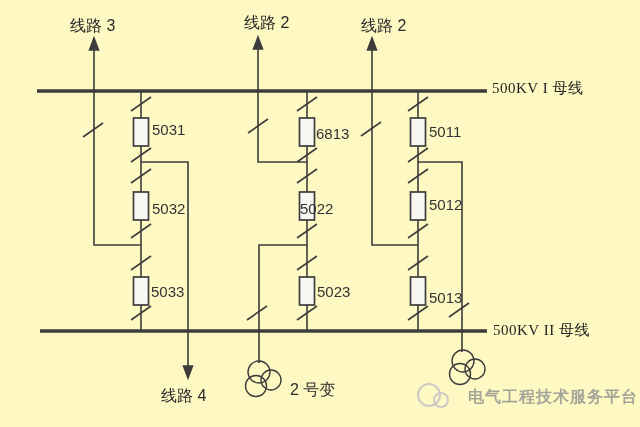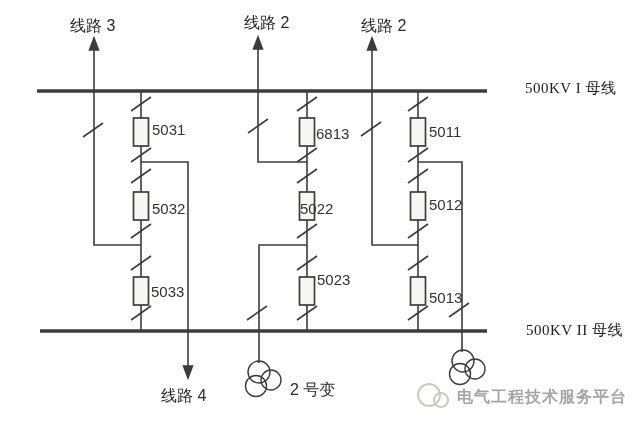--- a/index.html
+++ b/index.html
@@ -1,26 +1,26 @@
 <!DOCTYPE html>
 <html><head>
 <meta charset="utf-8">
 <style>
   html,body{margin:0;padding:0;background:#e9e7e4;}
   .stage{
     position:relative;width:640px;height:427px;margin:0 auto;
-    background:#ffffff;overflow:hidden;
+    background:#fef9c3;overflow:hidden;
     font-family:"Liberation Sans", sans-serif;
   }
   .stage svg{position:absolute;left:0;top:0;}
   .lbl{position:absolute;white-space:nowrap;color:#2b2b2b;line-height:1.1;}
   .cn{font-size:16px;color:#2b2b2b;}
   .num{font-size:15px;font-family:Liberation Sans, sans-serif;color:#333;}
-  .buslbl{font-size:15px;font-family:"Liberation Serif", serif;color:#222;letter-spacing:.5px;margin-left:33px;}
-  .wm{font-size:16px;font-weight:bold;color:#8f8f8f;letter-spacing:1px;opacity:.8;}
+  .buslbl{font-size:15px;font-family:"Liberation Serif", serif;color:#222;letter-spacing:.5px;}
+  .wm{font-size:16px;font-weight:bold;color:#8f8f8f;letter-spacing:1px;opacity:.8;margin-left:11px;}
 </style>
 </head>
 <body>
 
 <div class="stage">
 
   <svg width="640" height="427" viewBox="0 0 640 427" fill="none" stroke="#3c3c3c" stroke-width="1.6">
 
     <line x1="37" y1="91" x2="487" y2="91" stroke-width="3.6"></line>
     <line x1="40" y1="331" x2="487" y2="331" stroke-width="3.6"></line>
@@ -120,20 +120,20 @@
   <div class="lbl buslbl" style="left:493px;top:322px">500KV II 母线</div>
 
   <div class="lbl cn" style="left:290px;top:381px">2 号变</div>
 
   <div class="lbl num" style="left:152px;top:122px">5031</div>
   <div class="lbl num" style="left:152px;top:201px">5032</div>
   <div class="lbl num" style="left:151px;top:284px">5033</div>
 
   <div class="lbl num" style="left:316px;top:126px">6813</div>
   <div class="lbl num" style="left:300px;top:201px">5022</div>
-  <div class="lbl num" style="left:317px;top:272px">5023</div>
+  <div class="lbl num" style="left:317px;top:284px">5023</div>
 
   <div class="lbl num" style="left:429px;top:124px">5011</div>
   <div class="lbl num" style="left:429px;top:197px">5012</div>
   <div class="lbl num" style="left:429px;top:290px">5013</div>
 
   <div class="lbl wm" style="left:457px;top:388px">电气工程技术服务平台</div>
 </div>
 
 </body></html>

